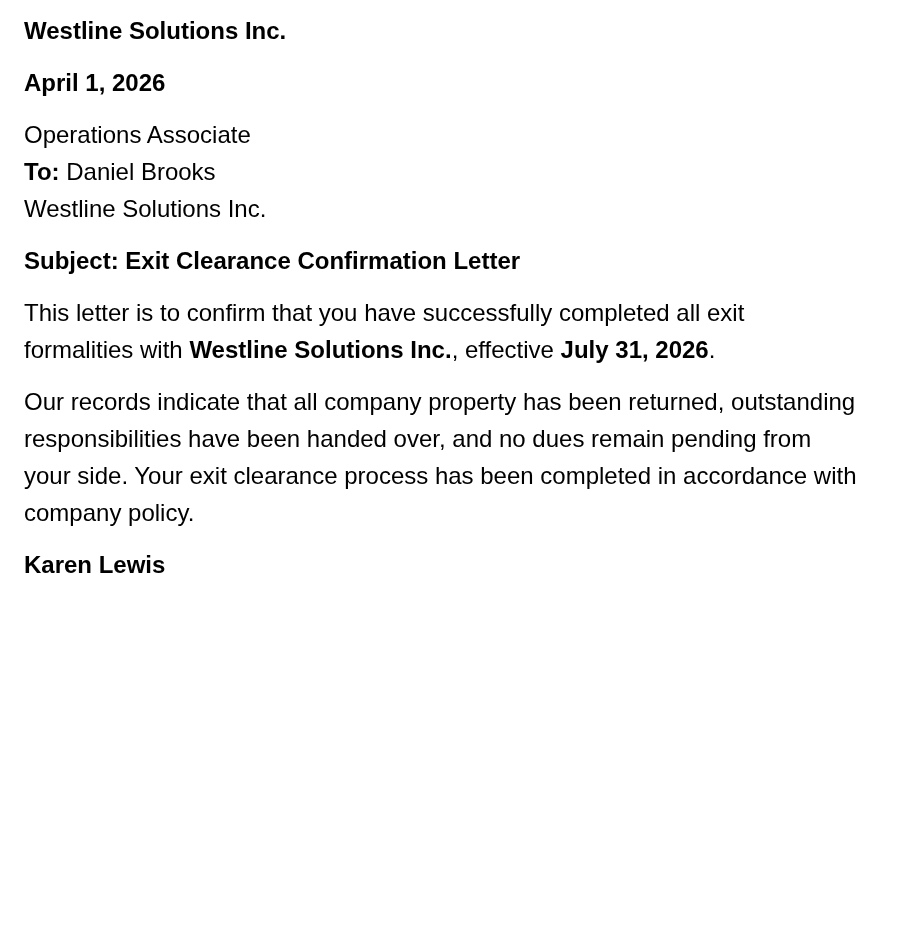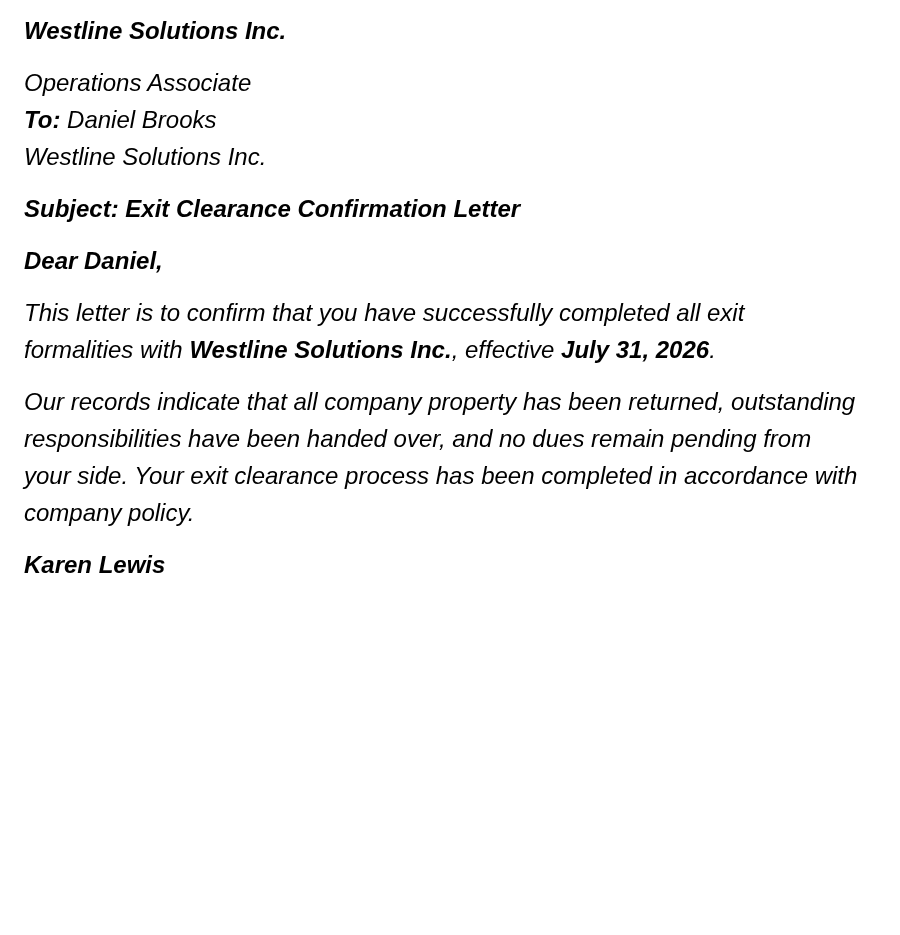--- a/index.html
+++ b/index.html
@@ -20,54 +20,53 @@
   .letter {
     width: 100%;
     max-width: 836px;
     font-size: 24px;
     line-height: 37px;
     font-weight: 400;
   }
 
   .block {
     margin-bottom: 15px;
-    font-style: italic;
   }
 
   .b {
     font-weight: 700;
   }
 
   .line {
     display: block;
   }
 </style>
 </head>
 <body>
 
 <div class="letter">
 
   <div class="block">
     <span class="line b">Westline Solutions Inc.</span>
   </div>
 
+  <div class="block">
+    <span class="b">April 1, 2026</span>
+  </div>
 
   <div class="block">
     <span class="line">Operations Associate</span>
     <span class="line"><span class="b">To:</span><span> Daniel Brooks</span></span>
     <span class="line">Westline Solutions Inc.</span>
   </div>
 
   <div class="block">
     <span class="b">Subject: Exit Clearance Confirmation Letter</span>
   </div>
 
-  <div class="block">
-    <span class="b">Dear Daniel,</span>
-  </div>
 
   <p class="block"><span>This letter is to confirm that you have successfully completed all exit formalities with </span><span class="b">Westline Solutions Inc.</span><span>, effective </span><span class="b">July 31, 2026</span><span>.</span></p>
 
   <p class="block">Our records indicate that all company property has been returned, outstanding responsibilities have been handed over, and no dues remain pending from your side. Your exit clearance process has been completed in accordance with company policy.</p>
 
 
   <div class="block">
     <span class="line b">Karen Lewis</span>
   </div>
 

